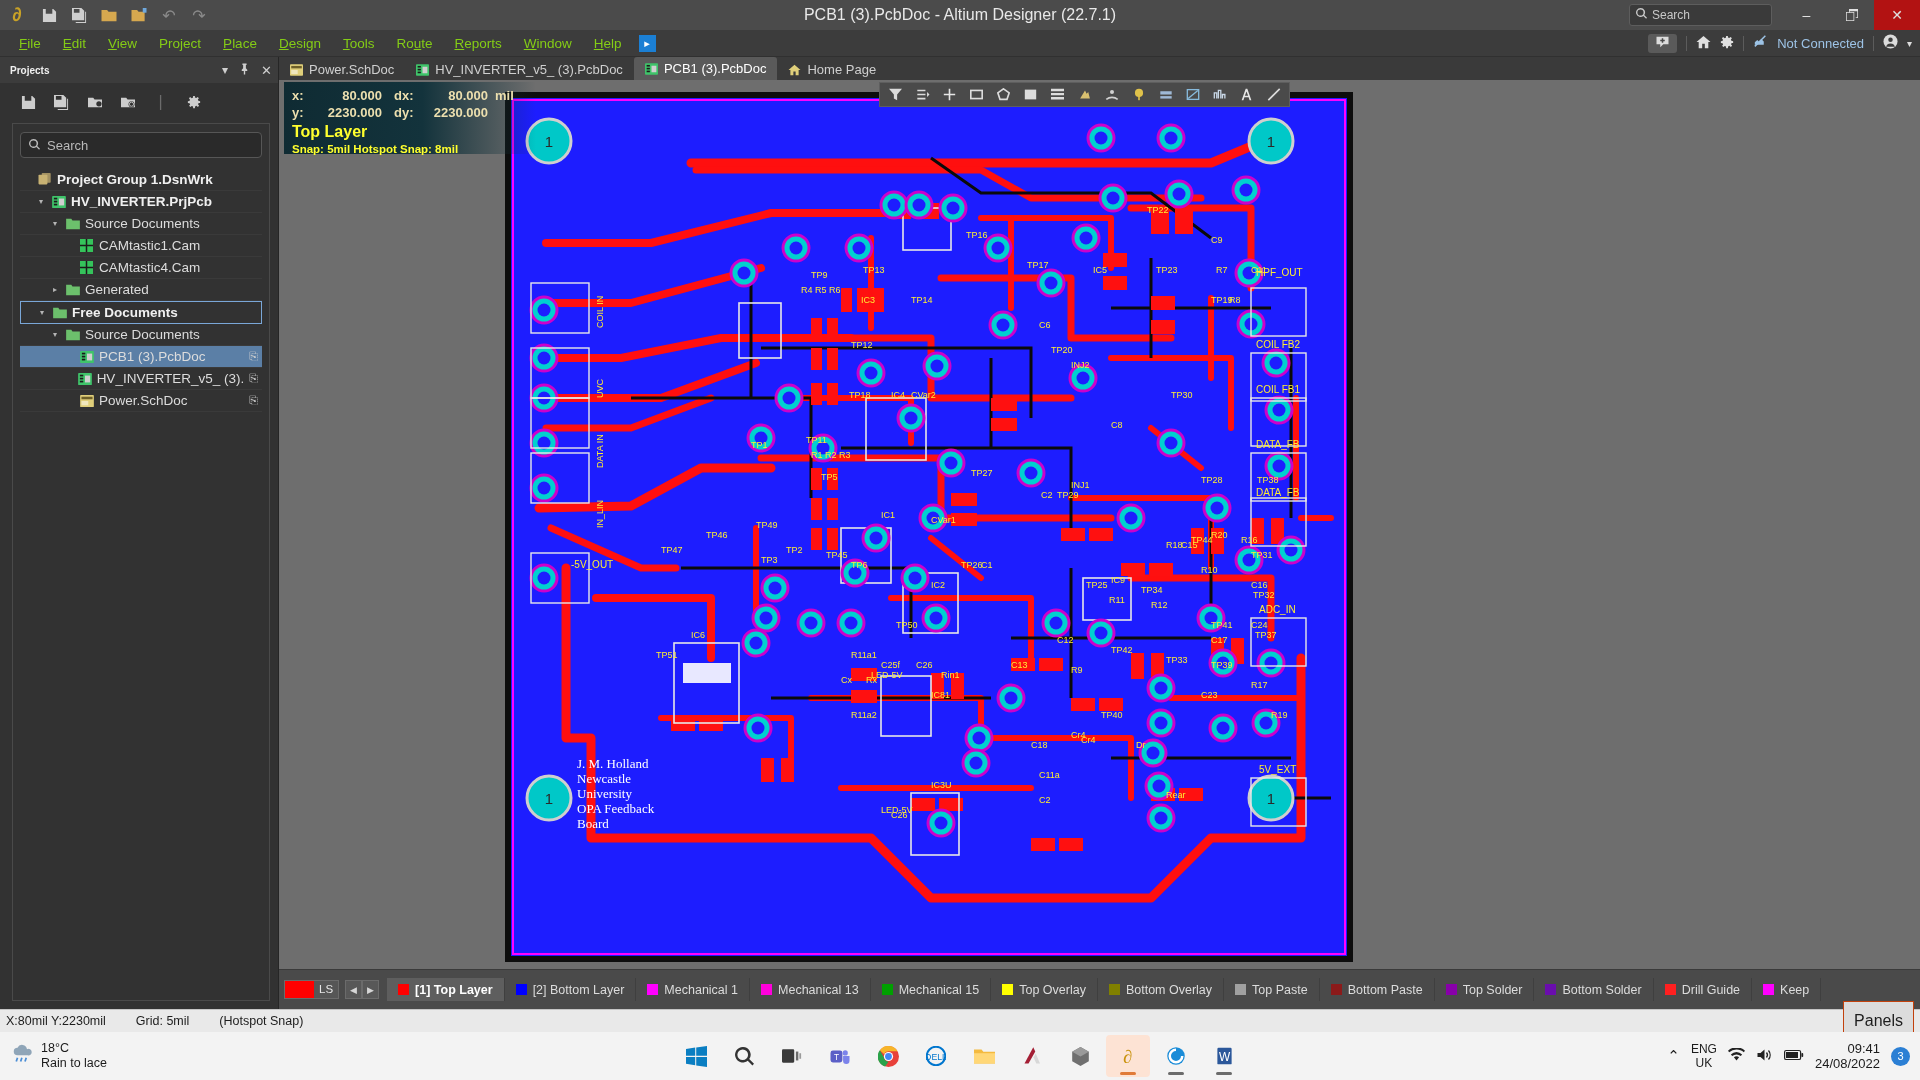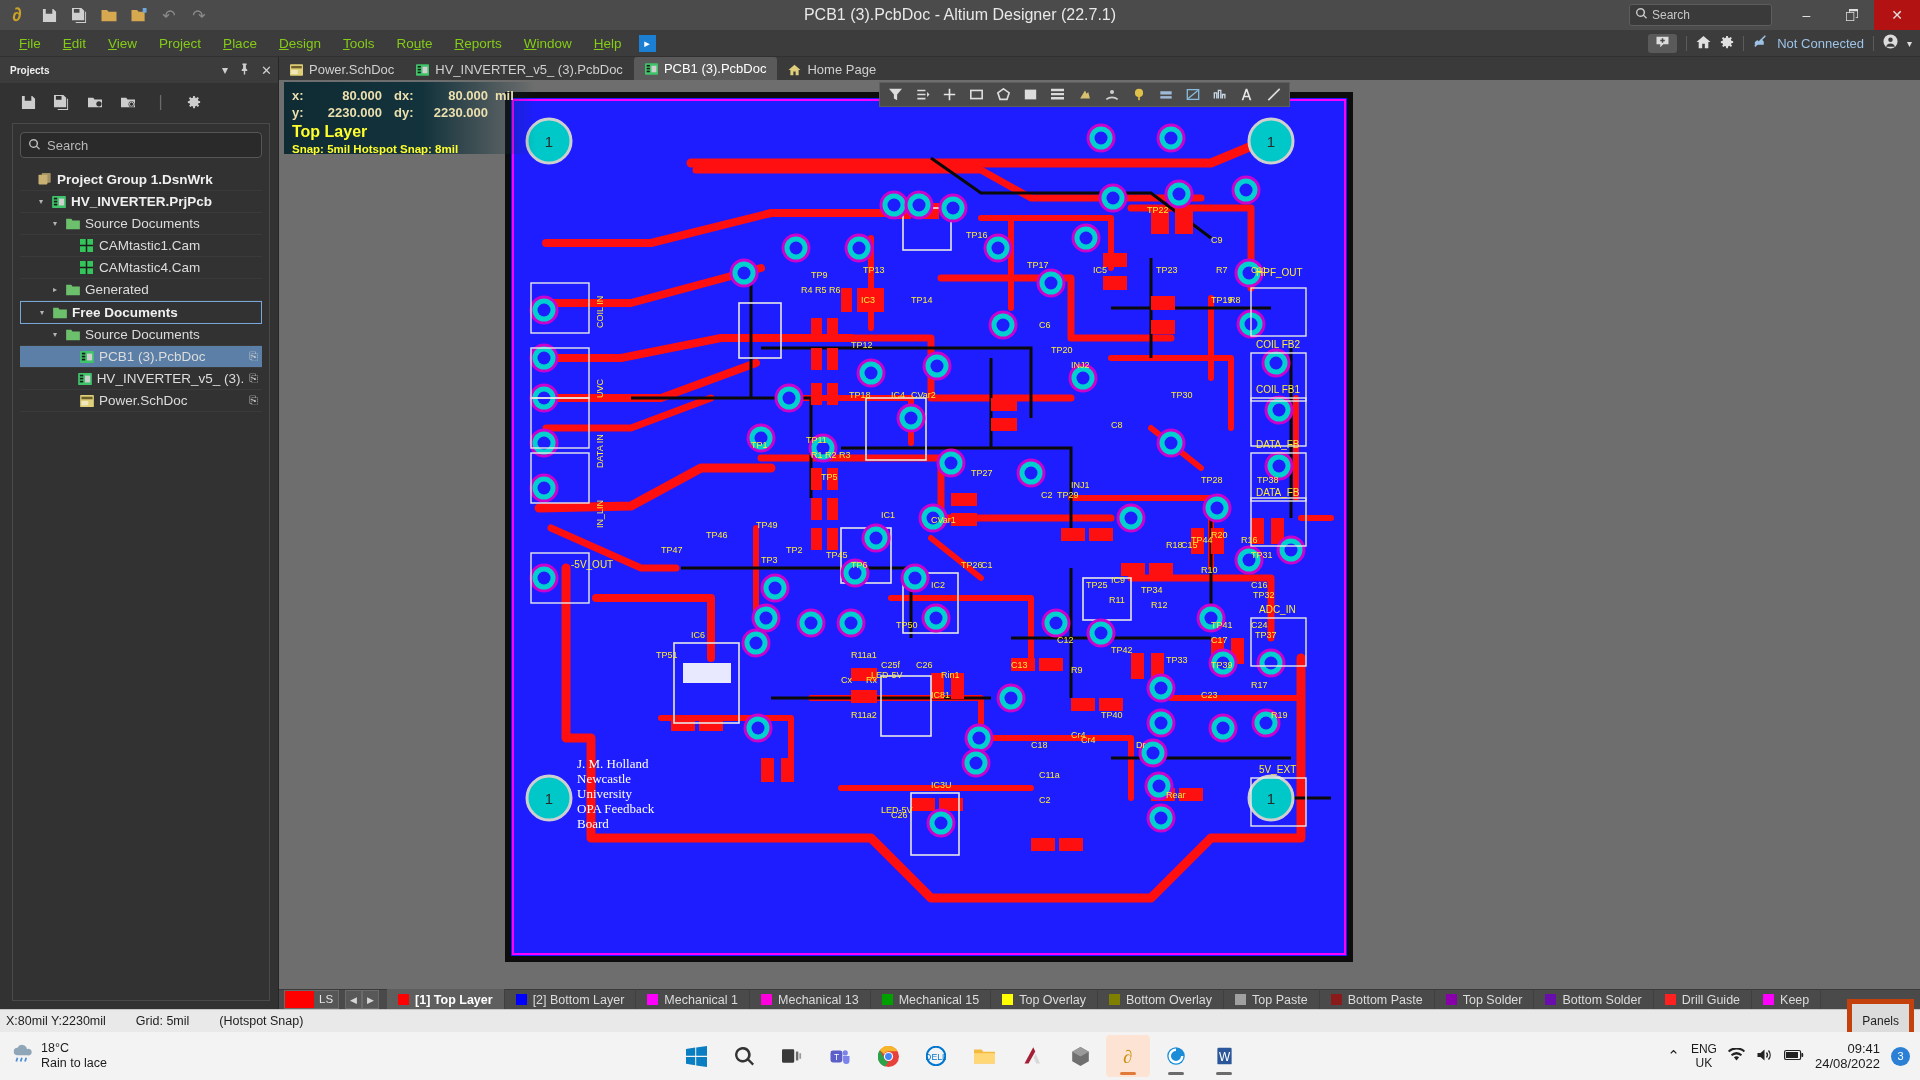--- a/index.html
+++ b/index.html
@@ -95,38 +95,38 @@
     border:1px solid #5e5e5e; display:flex; align-items:center; z-index:6; padding:0 2px; }
   .fb { width:27px; height:23px; display:flex; align-items:center; justify-content:center; }
   .fb svg { display:block; }
 
   
   .board { position:absolute; left:226px; top:12px; width:848px; height:870px;
     background:#0d0d0d; }
   .boardinner { position:absolute; inset:6px 6px 6px 6px; background:#1d1dff; }
 
   
-  .layerbar { height:20px; background:#4a4a4a; display:flex; align-items:center; flex:none;
+  .layerbar { height:40px; background:#4a4a4a; display:flex; align-items:center; flex:none;
     padding-left:5px; gap:0; border-top:1px solid #3a3a3a; }
   .ls-chip { display:flex; align-items:center; height:19px; border:1px solid #6b6b6b; margin-right:6px;}
   .ls-chip .sw { width:29px; height:17px; background:#ff0000; }
   .ls-chip .tx { padding:0 5px; font-size:11.5px; color:#e6e6e6; background:#565656; height:17px; line-height:17px;}
   .arrbtn { width:17px; height:19px; background:#585858; border:1px solid #6b6b6b;
     display:flex;align-items:center;justify-content:center; font-size:9px; color:#d6d6d6; }
   .ltab { display:flex; align-items:center; gap:6px; height:23px; padding:0 11px;
     font-size:12.5px; color:#dcdcdc; border-right:1px solid #3f3f3f; }
   .ltab.active { background:#5e5e5e; color:#fff; font-weight:bold; }
   .ltab .sw { width:11px; height:11px; display:inline-block; }
 
   
   .statusbar { height:23px; background:#e9e9e9; color:#1d1d1d; display:flex; align-items:center;
     font-size:12.5px; flex:none; padding-left:6px; gap:30px; border-top:1px solid #c5c5c5; }
   .sb-right { margin-left:auto; display:flex; align-items:center; }
-  .sb-panels { background:#dcdcdc; border:5px solid #c2410c; padding:10px 10px; margin-right:6px;
-    font-size:12px; }
+  .sb-panels { background:#dcdcdc; border:1px solid #c2410c; padding:10px 10px; margin-right:6px;
+    font-size:16px; }
 
   
   .taskbar { height:48px; background:#f3f3f3; display:flex; align-items:center; flex:none;
     position:relative; }
   .tb-weather { display:flex; align-items:center; gap:8px; padding-left:12px; color:#1b1b1b; }
   .tb-weather .wicon { font-size:19px; color:#4b8ed6; }
   .tb-weather .wtxt { font-size:12.5px; line-height:15px; }
   .tb-center { position:absolute; left:50%; transform:translateX(-50%); display:flex;
     align-items:center; gap:4px; }
   .tapp { width:44px; height:42px; display:flex; align-items:center; justify-content:center;

